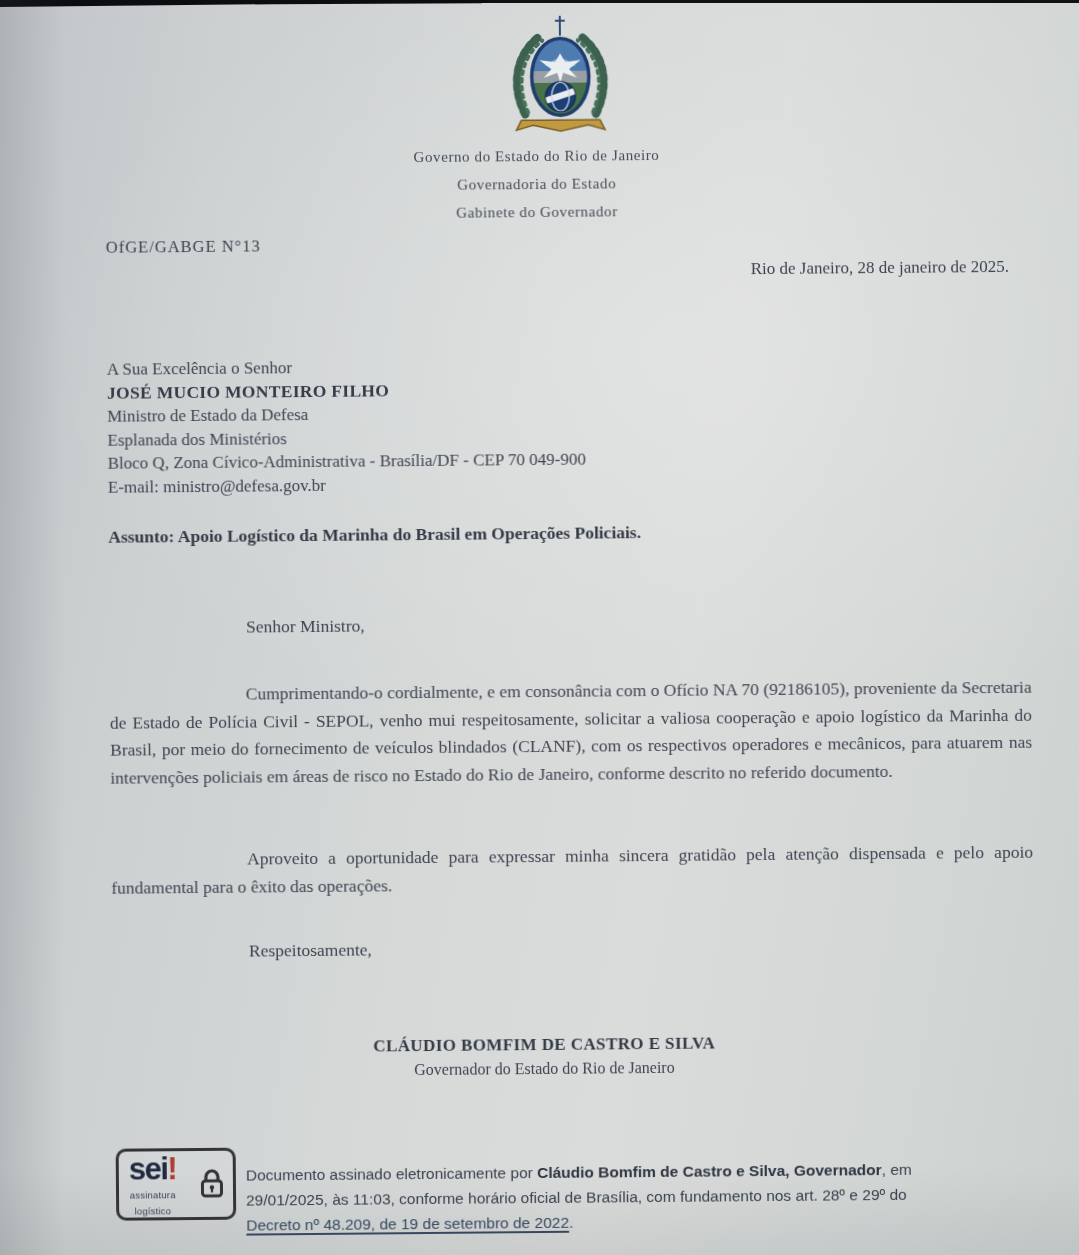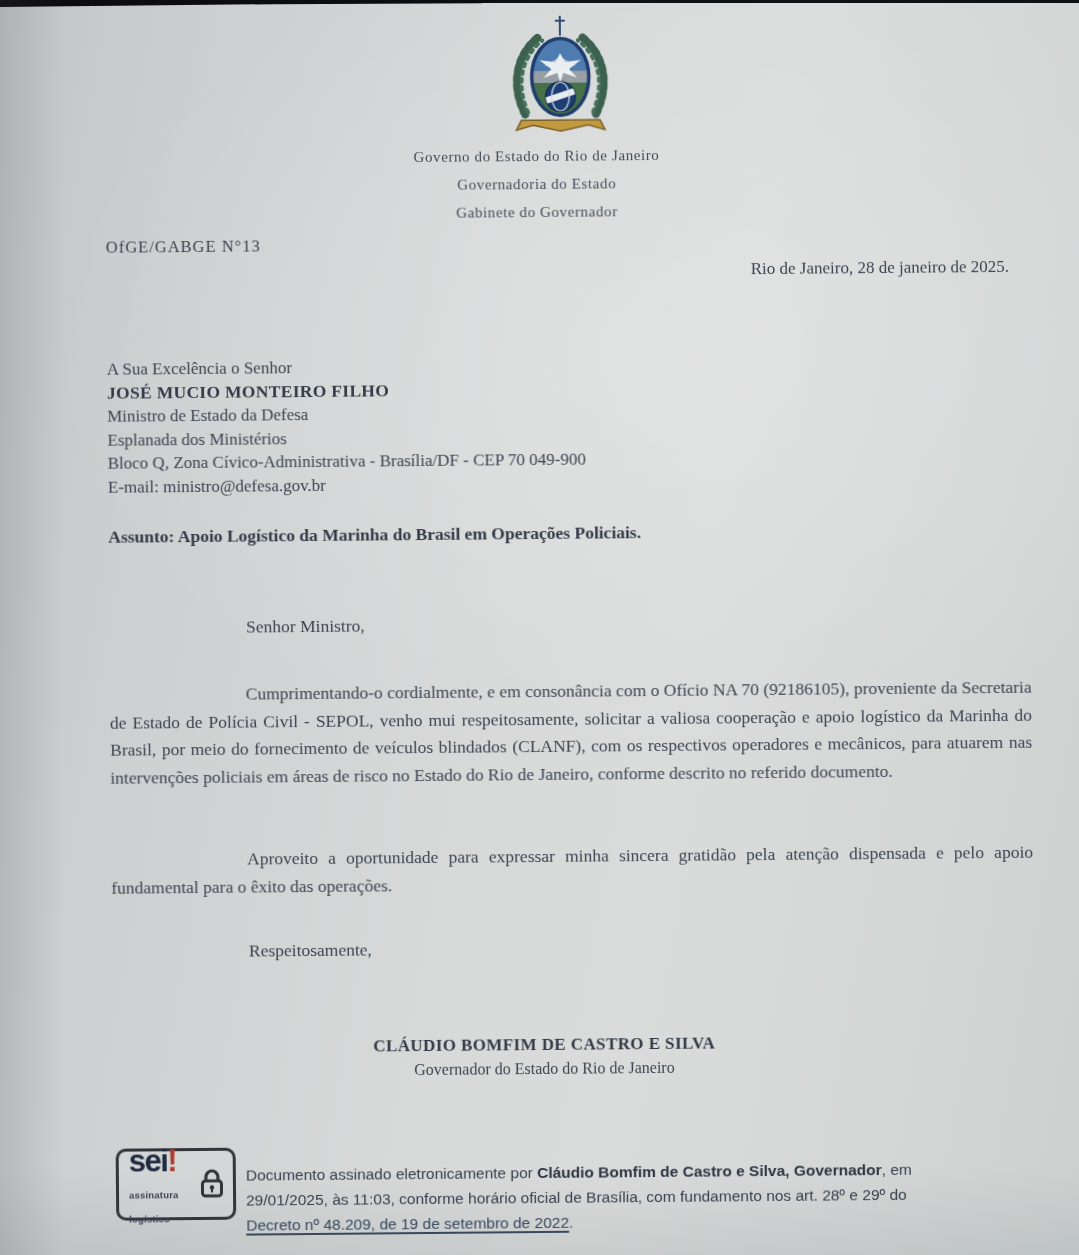--- a/index.html
+++ b/index.html
@@ -66,24 +66,24 @@
   .sig-role { top:1060px; font-size:16px; }
 
   .stamp {
     left:110px; top:1145px; width:120px; height:72px;
     border:3.5px solid #33343a; border-radius:10px;
     display:flex; align-items:center; justify-content:space-between;
     padding:4px 8px 4px 10px;
     font-family:"Liberation Sans","DejaVu Sans",sans-serif;
     background:rgba(255,255,255,0.06);
   }
-  .sei-wrap { display:flex; flex-direction:column; line-height:1; }
+  .sei-wrap { display:flex; flex-direction:column; line-height:1;text-align:center; }
   .sei-word { font-size:31px; font-weight:bold; letter-spacing:-1.5px; color:#1f2a40; }
   .sei-bang { color:#b03a2e; }
-  .sei-sub { font-size:9.5px; font-weight:bold; color:#3a3f55; letter-spacing:0.2px; margin-top:14px; }
+  .sei-sub { font-size:9.5px; font-weight:normal; color:#3a3f55; letter-spacing:0.2px; margin-top:6px; }
   .padlock { width:26px; height:32px; flex:0 0 auto; }
 
   .footer-text {
     left:240px; top:1160px; width:790px;
     font-family:"Liberation Sans","DejaVu Sans",sans-serif;
     font-size:15.5px; line-height:25px; color:#39414e;
   }
   .footer-text b { color:#2e3542; }
   .decree-link {
     color:#37485e; text-decoration:underline; text-underline-offset:3px;

